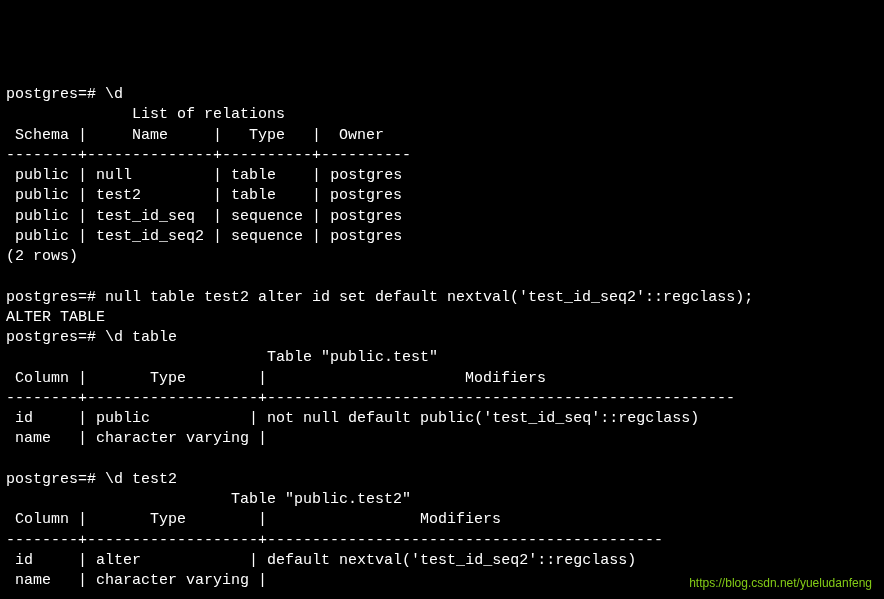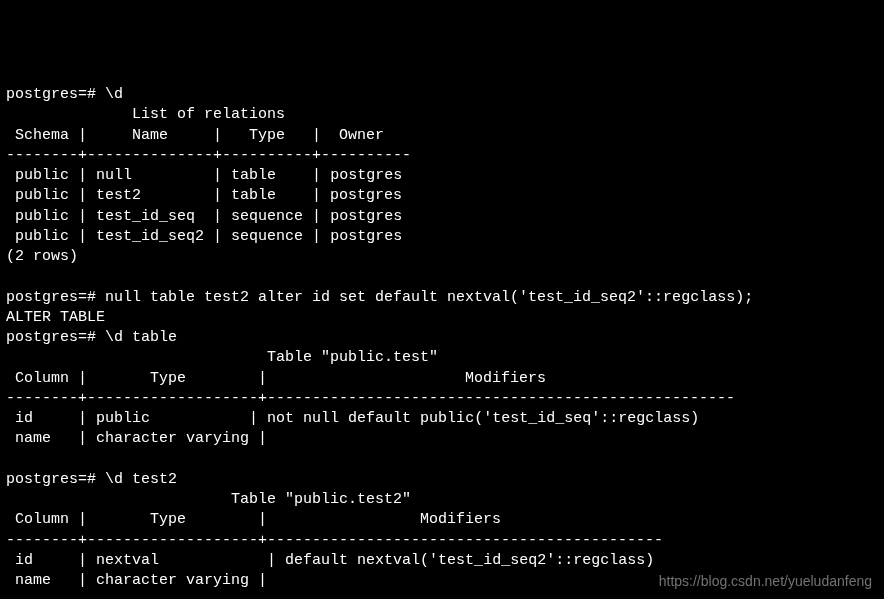--- a/index.html
+++ b/index.html
@@ -20,22 +20,22 @@
       position: relative;
       white-space: pre;
     }
     .terminal-output {
       white-space: pre;
     }
     .watermark {
       position: absolute;
       bottom: 8px;
       right: 12px;
-      color: #737373;
-      font-size: 14px;
+      color: #84cc16;
+      font-size: 12px;
       font-family: Arial, sans-serif;
       white-space: nowrap;
     }
   </style>
 </head>
 <body>
 
 
 
 <div class="terminal-output"><span>postgres=#</span> <span>\d</span>
@@ -54,19 +54,19 @@
                              <span>Table "public.test"</span>
  <span>Column</span> |       <span>Type</span>        |                      <span>Modifiers</span>
 --------+-------------------+----------------------------------------------------
  <span>id</span>     | <span>public</span>           | <span>not null default public('test_id_seq'::regclass)</span>
  <span>name</span>   | <span>character varying</span> |<span></span>
 
 <span>postgres=#</span> <span>\d test2</span>
                          <span>Table "public.test2"</span>
  <span>Column</span> |       <span>Type</span>        |                 <span>Modifiers</span>
 --------+-------------------+--------------------------------------------
- <span>id</span>     | <span>nextval</span>            | <span>default nextval('test_id_seq2'::regclass)</span>
+ <span>id</span>     | <span>alter</span>            | <span>default nextval('test_id_seq2'::regclass)</span>
  <span>name</span>   | <span>character varying</span> |<span></span></div>
 
 <div class="watermark">https://blog.csdn.net/yueludanfeng</div>
 
 
 
 
 </body></html>

